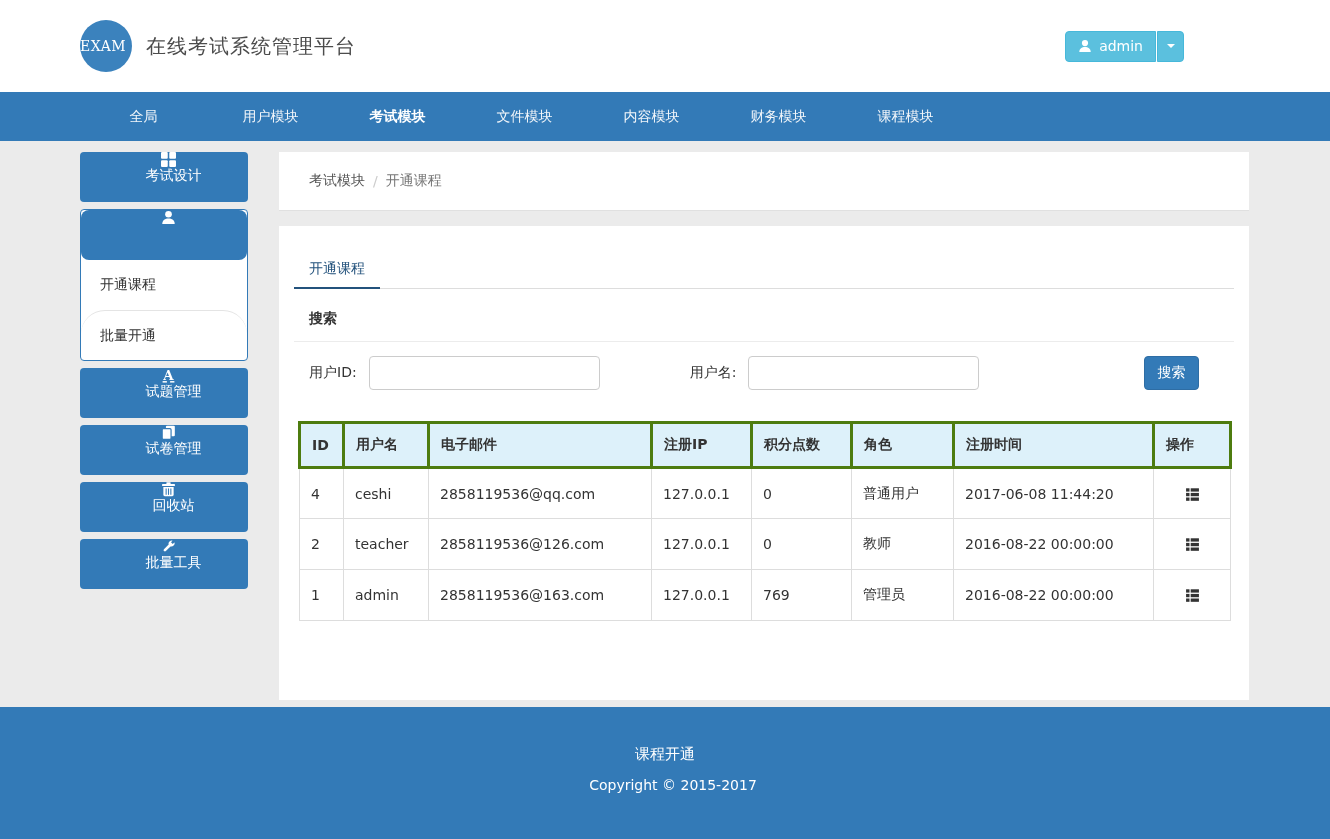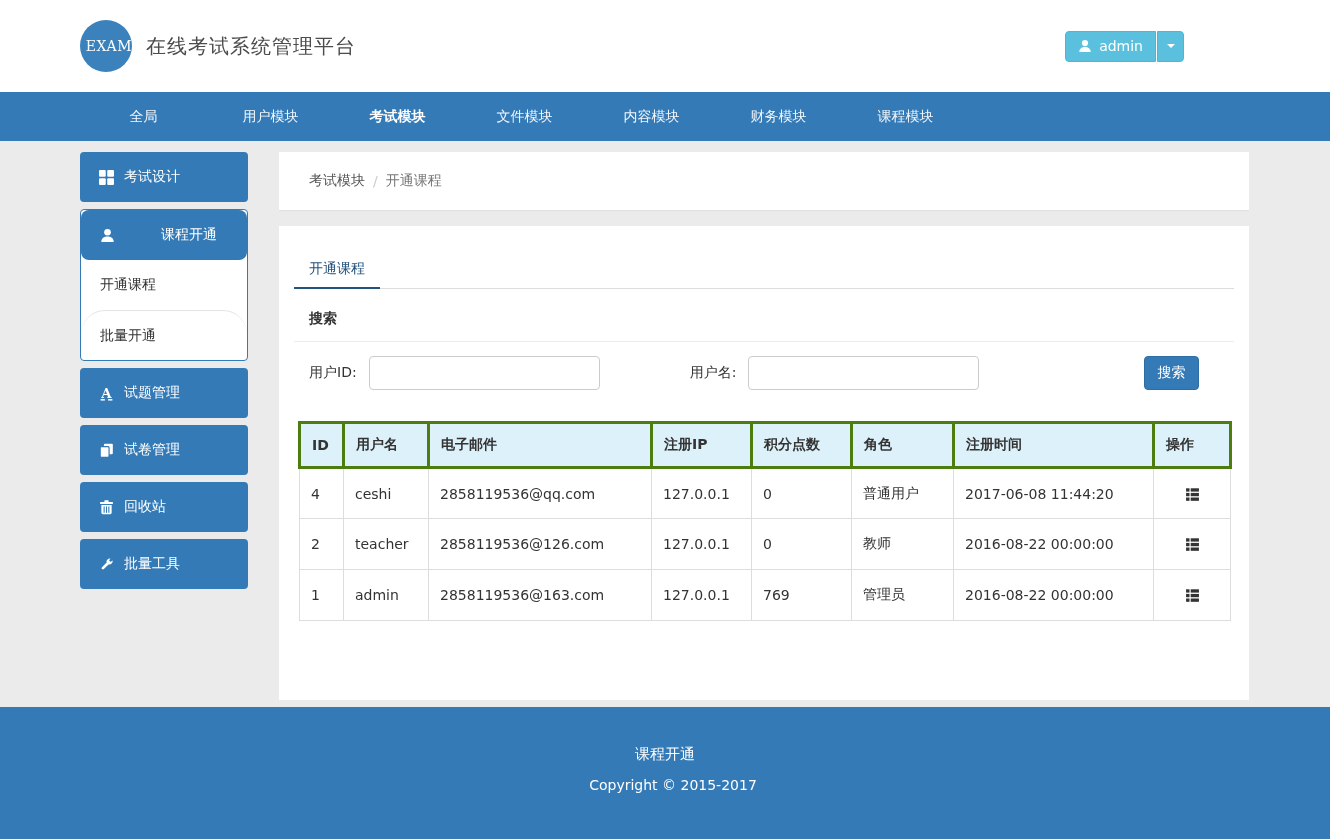--- a/index.html
+++ b/index.html
@@ -2,21 +2,21 @@
 <html><head>
 <meta charset="utf-8">
 <style>
   * { margin:0; padding:0; box-sizing:border-box; }
   html,body { width:1330px; }
   body { font-family:"DejaVu Sans","Liberation Sans",sans-serif; background:#ebebeb; color:#333; }
 
   
   .header { height:92px; background:#fff; display:flex; align-items:center; padding:0 80px; position:relative; }
   .logo-circle { width:52px; height:52px; border-radius:50%; background:#3b82bd; color:#fff;
-                 display:flex; align-items:center; justify-content:flex-end;
+                 display:flex; align-items:center; justify-content:flex-start;
                  font-family:"DejaVu Serif","Liberation Serif",serif; font-size:14px; letter-spacing:0.5px; flex:0 0 auto; }
   .site-title { font-size:20px; color:#4c4c4c; margin-left:14px; letter-spacing:1px; }
   .user-group { margin-left:auto; margin-right:66px; display:flex; height:31px; }
   .user-btn { background:#5bc0de; border:1px solid #46b8da; color:#fff; font-size:14px;
               display:flex; align-items:center; padding:0 12px; border-radius:4px 0 0 4px; cursor:pointer; }
   .user-btn .uicon { margin-right:7px; display:inline-flex; }
   .caret-btn { background:#5bc0de; border:1px solid #46b8da; border-left:1px solid #46b8da;
                width:27px; margin-left:1px; display:flex; align-items:center; justify-content:center;
                border-radius:0 4px 4px 0; cursor:pointer; }
   .caret { width:0; height:0; border-left:4px solid transparent; border-right:4px solid transparent; border-top:4px solid #fff; }
@@ -26,21 +26,21 @@
   .nav-item { width:127px; line-height:49px; text-align:center; color:#f2f6fa; font-size:14px; cursor:pointer; }
   .nav-item.active { color:#fff; font-weight:bold; }
 
   
   .page-body { padding:11px 0 8px; height:566px; }
   .container { width:1170px; margin:0 auto; display:flex; align-items:flex-start; }
 
   
   .sidebar { width:168px; flex:0 0 auto; }
   .side-btn { height:50px; background:#337ab7; color:#fff; border-radius:4px; margin-bottom:7px;
-              display:flex; align-items:center; padding-left:19px; font-size:14px; cursor:pointer; }
+              display:flex; align-items:center; padding-left:19px; font-size:14px; cursor:pointer;flex-direction:column; }
   .side-btn .sicon { width:15px; height:15px; margin-right:10px; display:inline-flex; flex:0 0 auto; }
   .side-group { border:1px solid #337ab7; border-radius:4px; overflow:hidden; margin-bottom:7px; background:#fff; }
   .side-group .side-btn { border-radius:8px; margin-bottom:0;gap:36px; }
   .sub-item { height:50px; display:flex; align-items:center; padding-left:19px; font-size:14px;
               color:#333; background:#fff; cursor:pointer; }
   .sub-item + .sub-item { border-top:1px solid #e4e4e4;border-radius:24px; }
 
   
   .main-col { width:970px; margin-left:31px; }
   .breadcrumb-panel { height:59px; background:#fff; display:flex; align-items:center;

